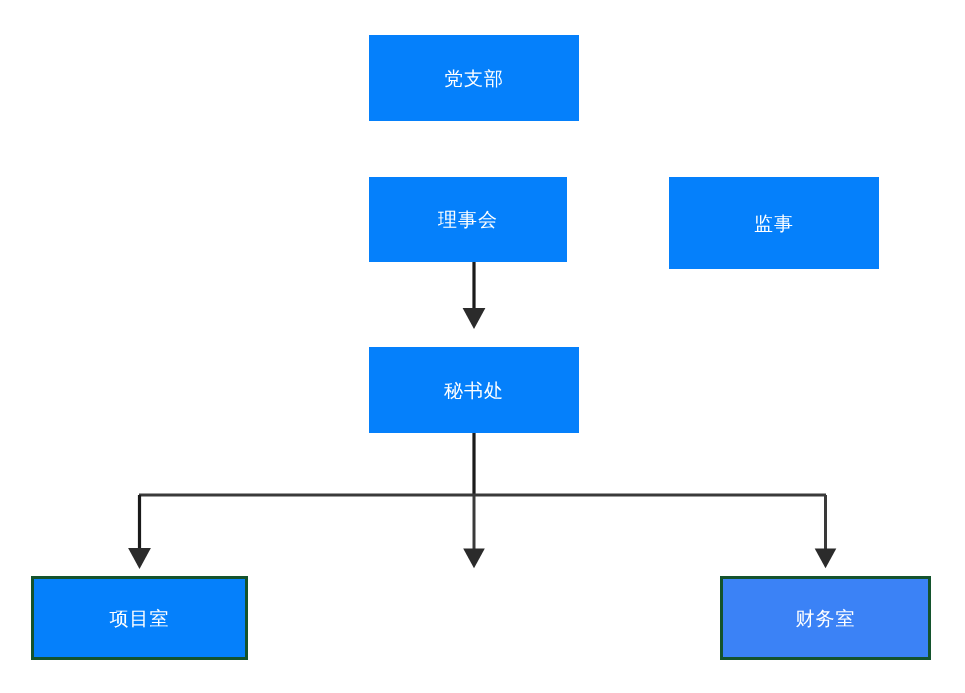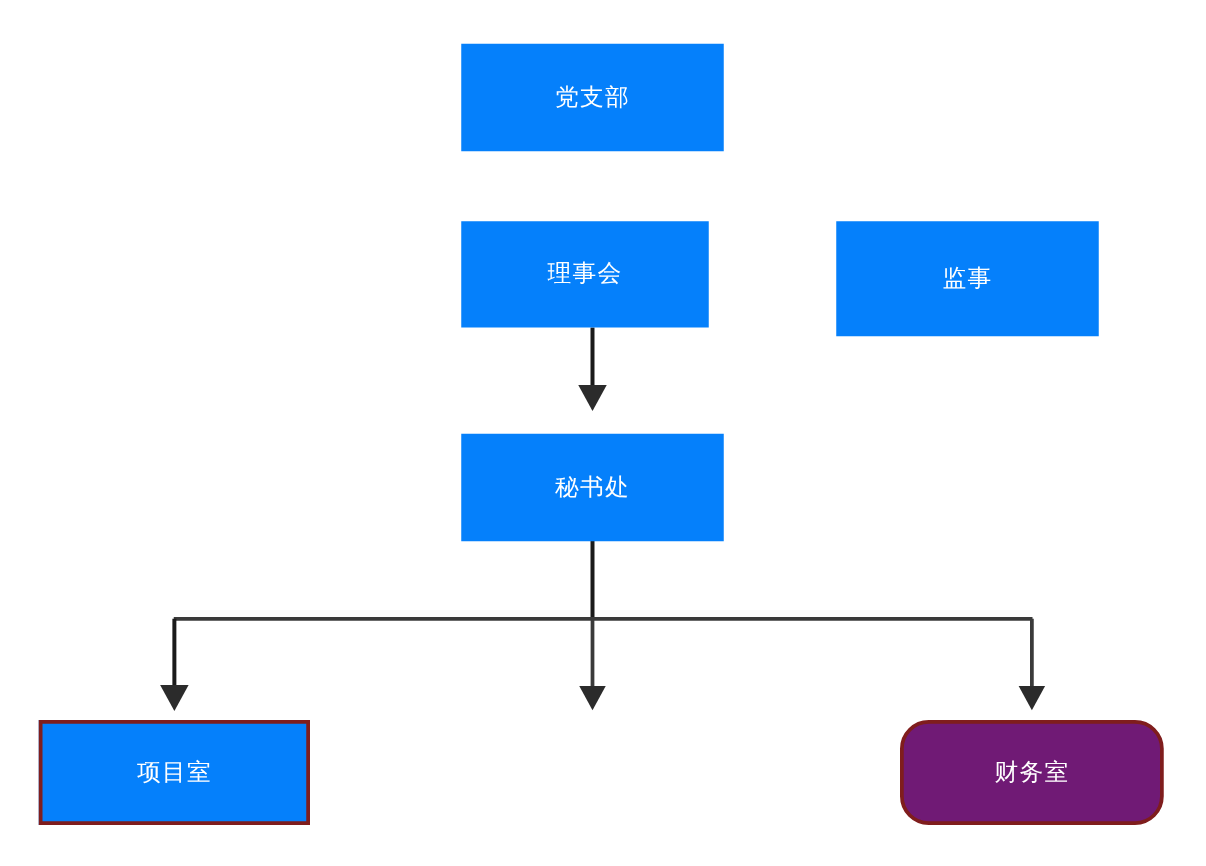--- a/index.html
+++ b/index.html
@@ -27,21 +27,21 @@
     font-weight: normal;
     font-size: 19px;
     letter-spacing: 1px;
     line-height: 1;
     user-select: none;
   }
   .node.plain {
     border: 0;
   }
   .node.bordered {
-    border: 3px solid #7f1d1d;
+    border: 3px solid #14532d;
   }
   .node-label {
     display: block;
     text-align: center;
   }
   #connector-layer {
     position: absolute;
     left: 0;
     top: 0;
     width: 965px;
@@ -88,17 +88,17 @@
 
   <div class="node plain" style="left:369px; top:327px; width:210px; height:86px; background:#0580fb;margin-top:20px;">
     <span class="node-label">秘书处</span>
   </div>
 
   <div class="node bordered" style="left:31px; top:576px; width:217px; height:84px; background:#0580fb;">
     <span class="node-label">项目室</span>
   </div>
 
 
-  <div class="node bordered" style="left:720px; top:576px; width:211px; height:84px; background:#701a75;border-radius:23px;">
+  <div class="node bordered" style="left:720px; top:576px; width:211px; height:84px; background:#3b82f6;">
     <span class="node-label">财务室</span>
   </div>
 
 </div>
 
 </body></html>

